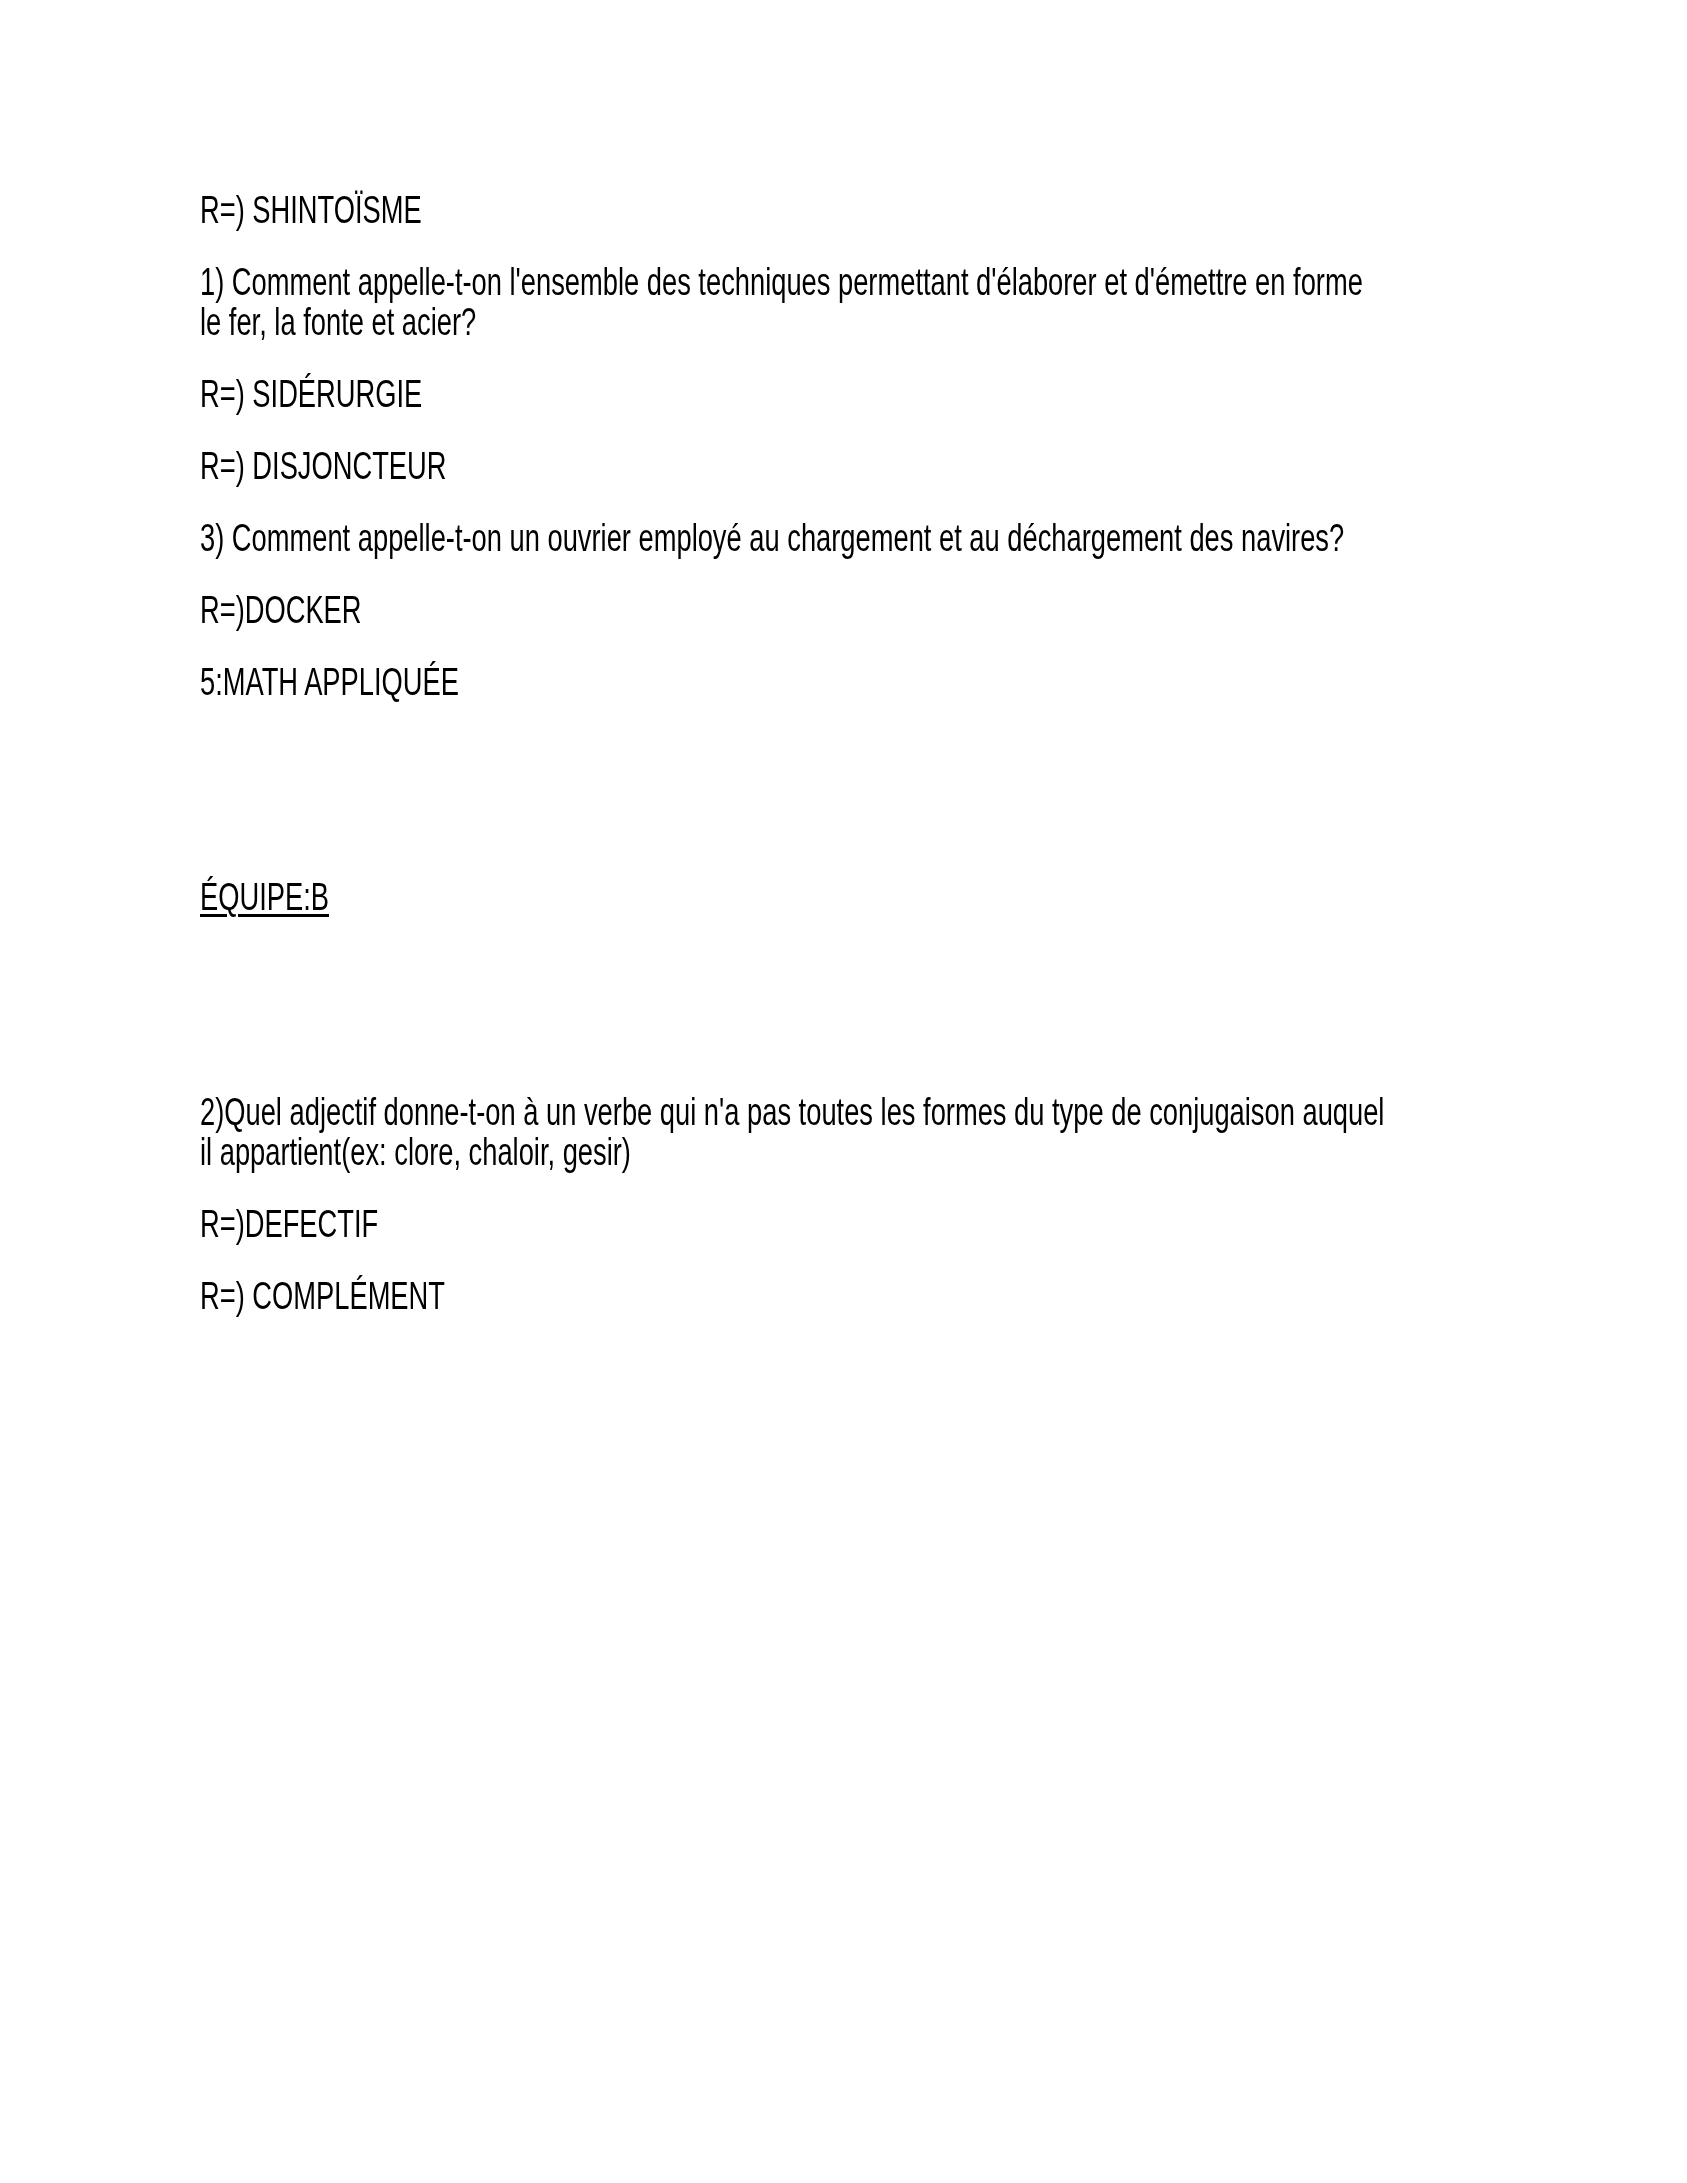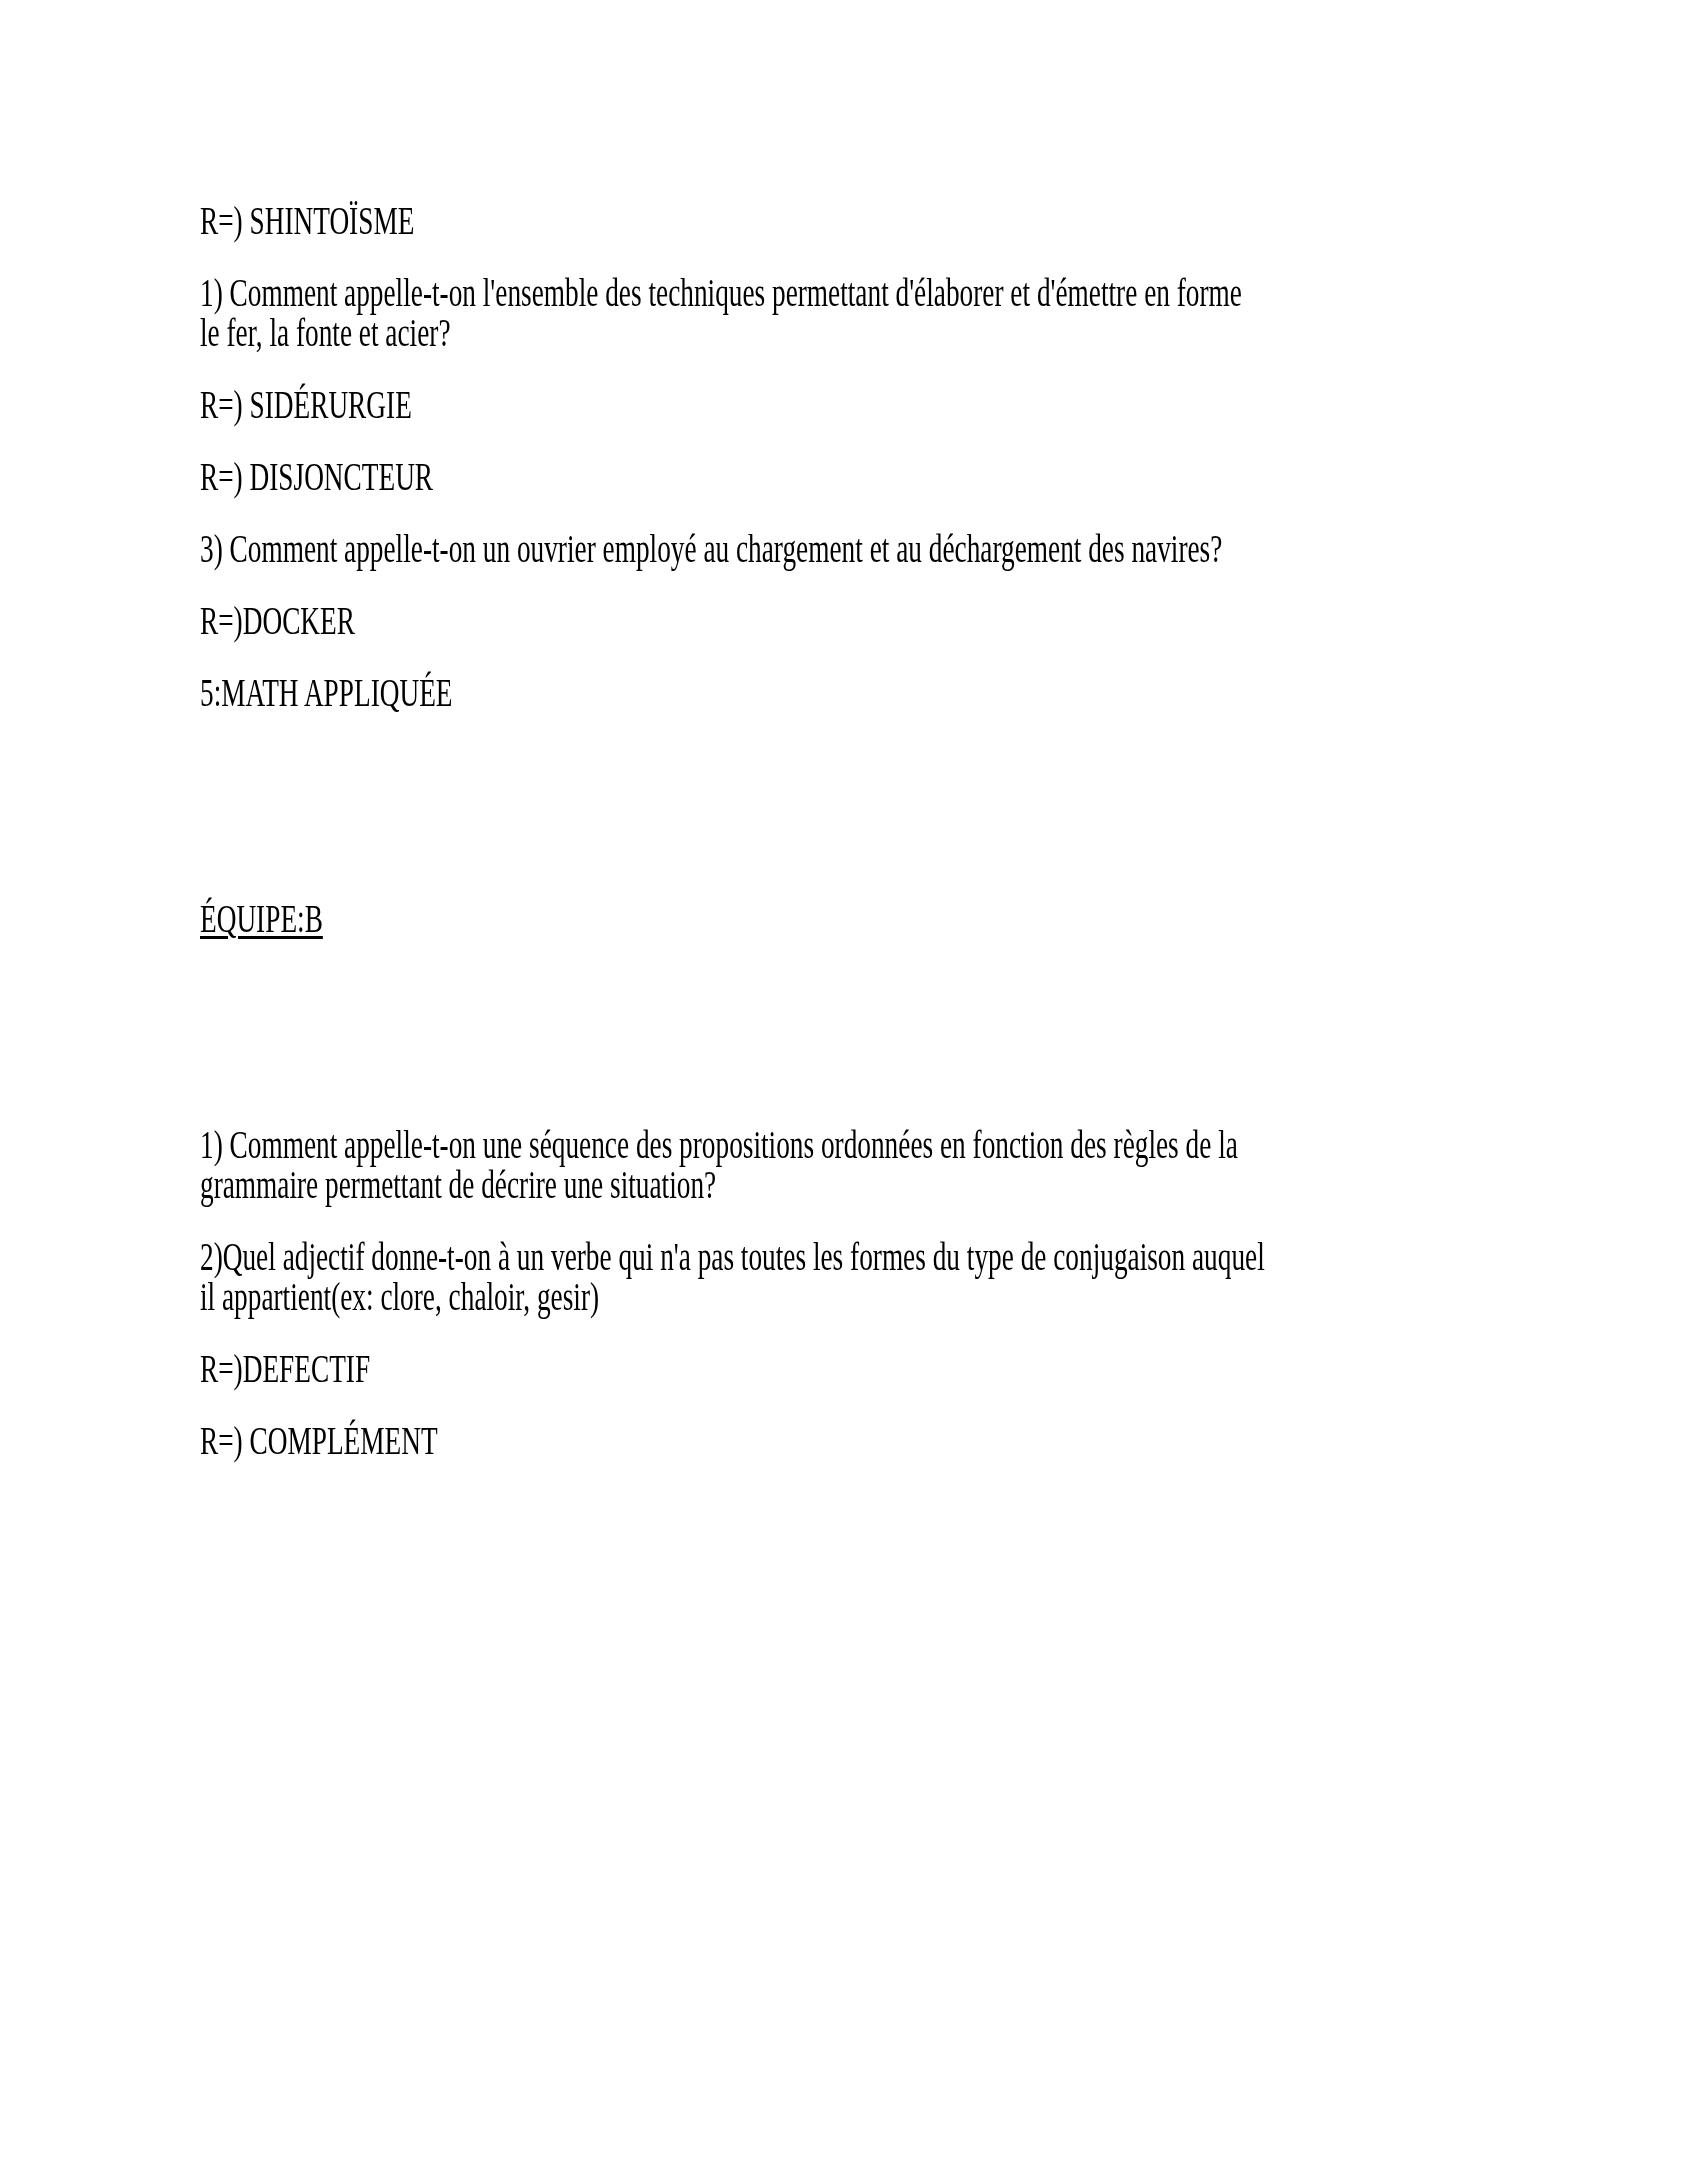--- a/index.html
+++ b/index.html
@@ -8,21 +8,21 @@
     width: 1687px;
     height: 2183px;
     box-sizing: border-box;
     background: #ffffff;
     padding: 190px 172px 0 200px;
     overflow: hidden;
     font-family: "Liberation Sans", "DejaVu Sans", sans-serif;
     font-weight: 400;
     color: #000000;
   }
-  .para { margin: 11px 0 32px 0; font-family: Liberation Serif, serif; }
+  .para { margin: 0 0 32px 0; }
   .line {
     font-size: 39px;
     line-height: 40px;
     white-space: nowrap;
     transform: scaleX(0.70);
     transform-origin: left center;
   }
   .u {
     text-decoration: underline;
     text-decoration-thickness: 2.8px;
@@ -69,24 +69,20 @@
 
   <div class="blank"></div>
 
   <div class="para">
     <div class="line"><span class="u">ÉQUIPE:B</span></div>
   </div>
 
   <div class="blank"></div>
 
 
-  <div class="para">
-    <div class="line">1) Comment appelle-t-on une séquence des propositions ordonnées en fonction des règles de la</div>
-    <div class="line">grammaire permettant de décrire une situation?</div>
-  </div>
 
 
   <div class="para">
     <div class="line">2)Quel adjectif donne-t-on à un verbe qui n'a pas toutes les formes du type de conjugaison auquel</div>
     <div class="line">il appartient(ex: clore, chaloir, gesir)</div>
   </div>
 
   <div class="para">
     <div class="line">R=)DEFECTIF</div>
   </div>

